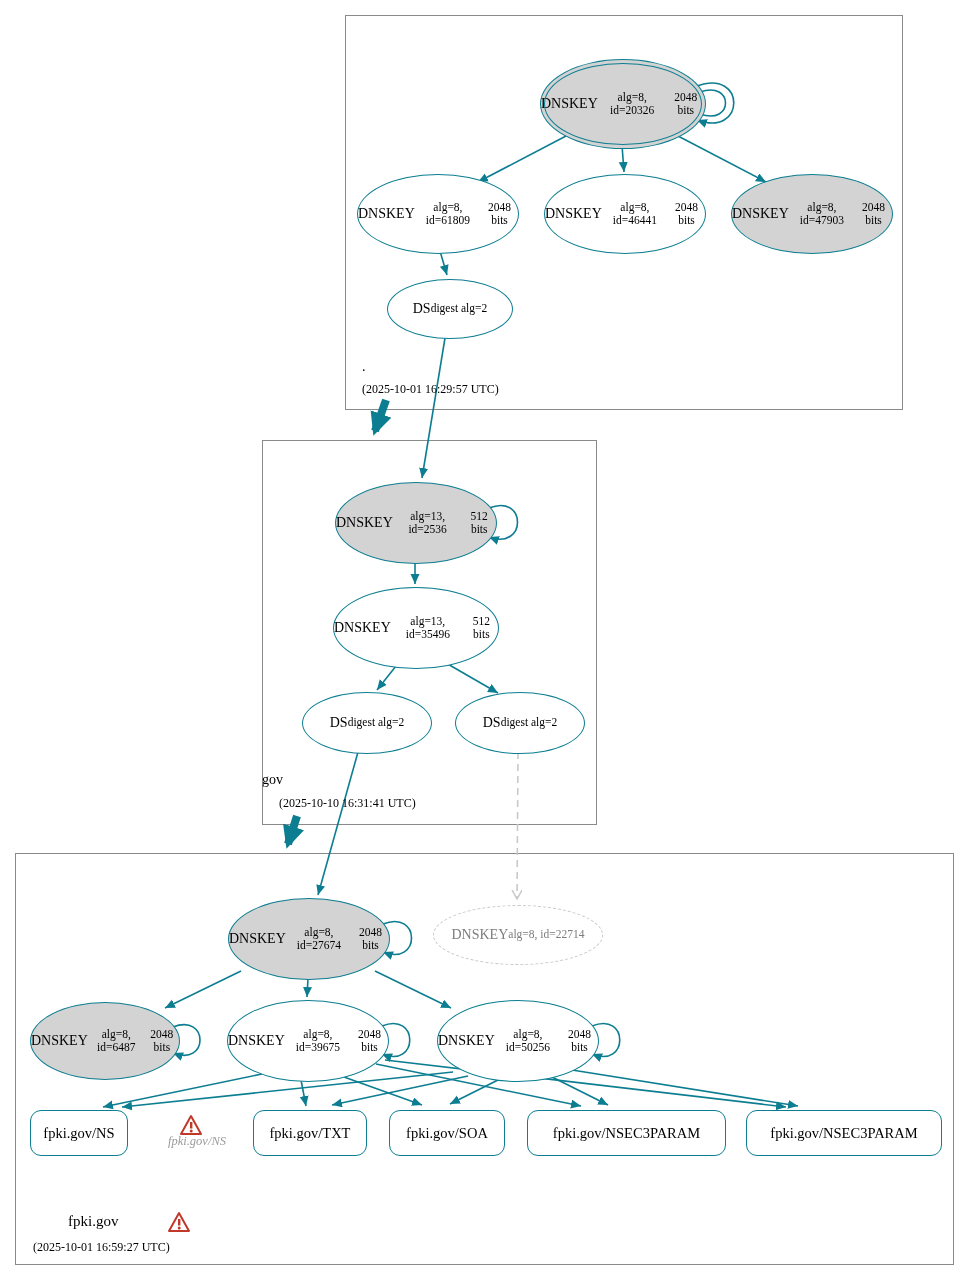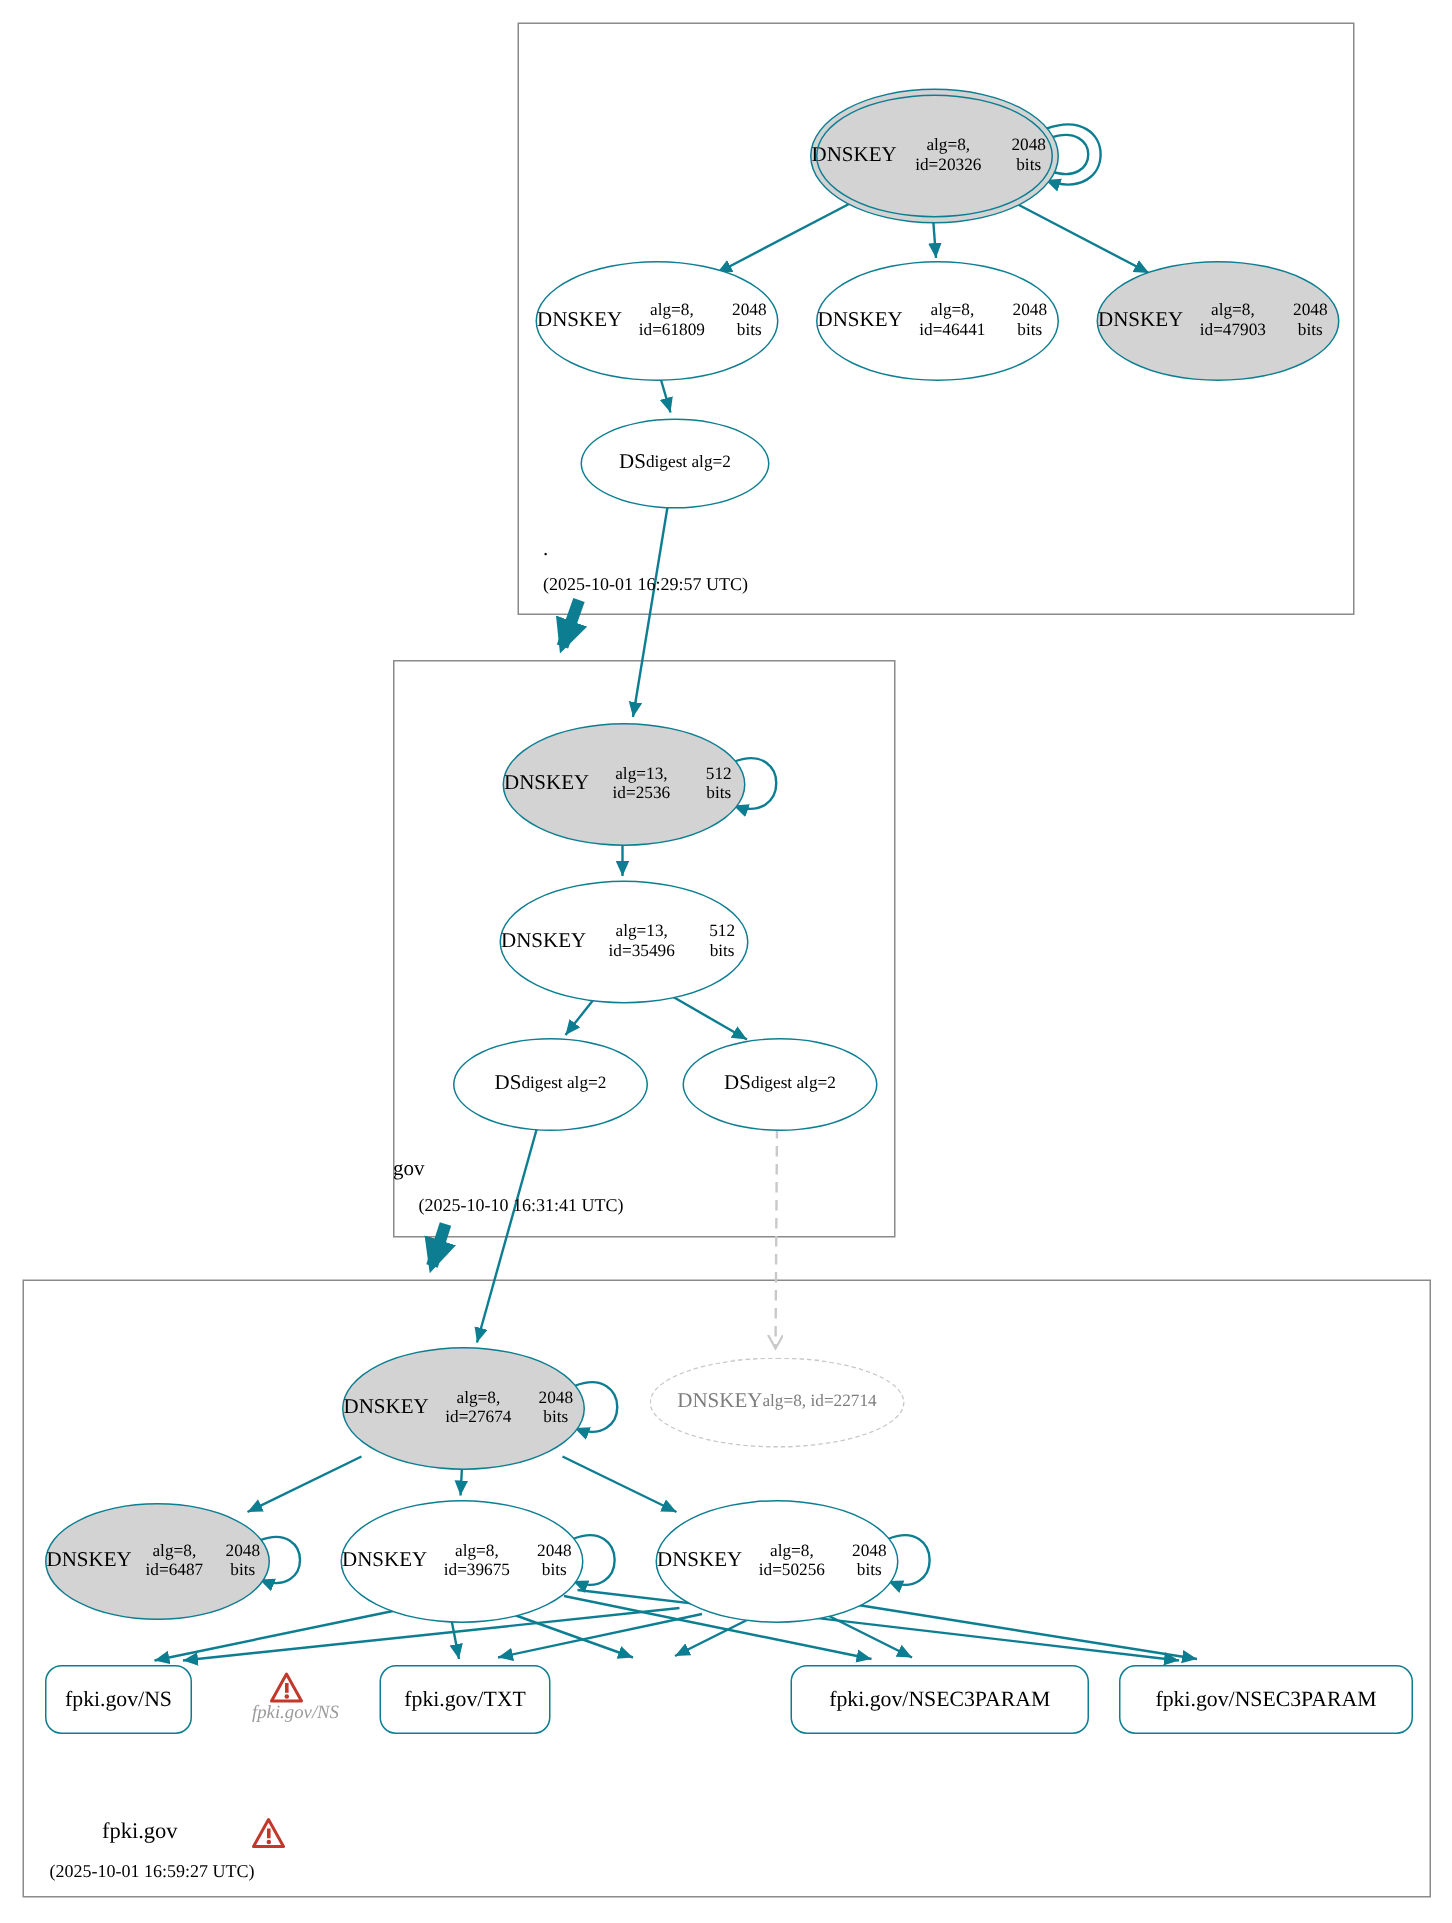--- a/index.html
+++ b/index.html
@@ -159,20 +159,21 @@
     <div class="t2">2048 bits</div>
   </div>
   <div class="node" style="left:437px;top:1000px;width:160px;height:80px;">
     <div class="t1">DNSKEY</div>
     <div class="t2">alg=8, id=50256</div>
     <div class="t2">2048 bits</div>
   </div>
 
   <div class="rrbox" style="left:30px;top:1110px;width:96px;">fpki.gov/NS</div>
   <div class="rrbox" style="left:253px;top:1110px;width:112px;">fpki.gov/TXT</div>
+  <div class="rrbox" style="left:389px;top:1110px;width:114px;">fpki.gov/SOA</div>
   <div class="rrbox" style="left:527px;top:1110px;width:197px;">fpki.gov/NSEC3PARAM</div>
   <div class="rrbox" style="left:746px;top:1110px;width:194px;">fpki.gov/NSEC3PARAM</div>
 
   <svg class="warn-icon" style="left:179px;top:1114px;" viewBox="0 0 24 22">
     <path d="M12,2 L22,20 L2,20 Z" fill="#ffffff" stroke="#c0392b" stroke-width="2" stroke-linejoin="round"></path>
     <rect x="11" y="8" width="2.4" height="6.5" fill="#c0392b"></rect>
     <circle cx="12.2" cy="17" r="1.5" fill="#c0392b"></circle>
   </svg>
   <div class="err-text" style="left:156px;top:1134px;width:82px;text-align:center;">fpki.gov/NS</div>
 

